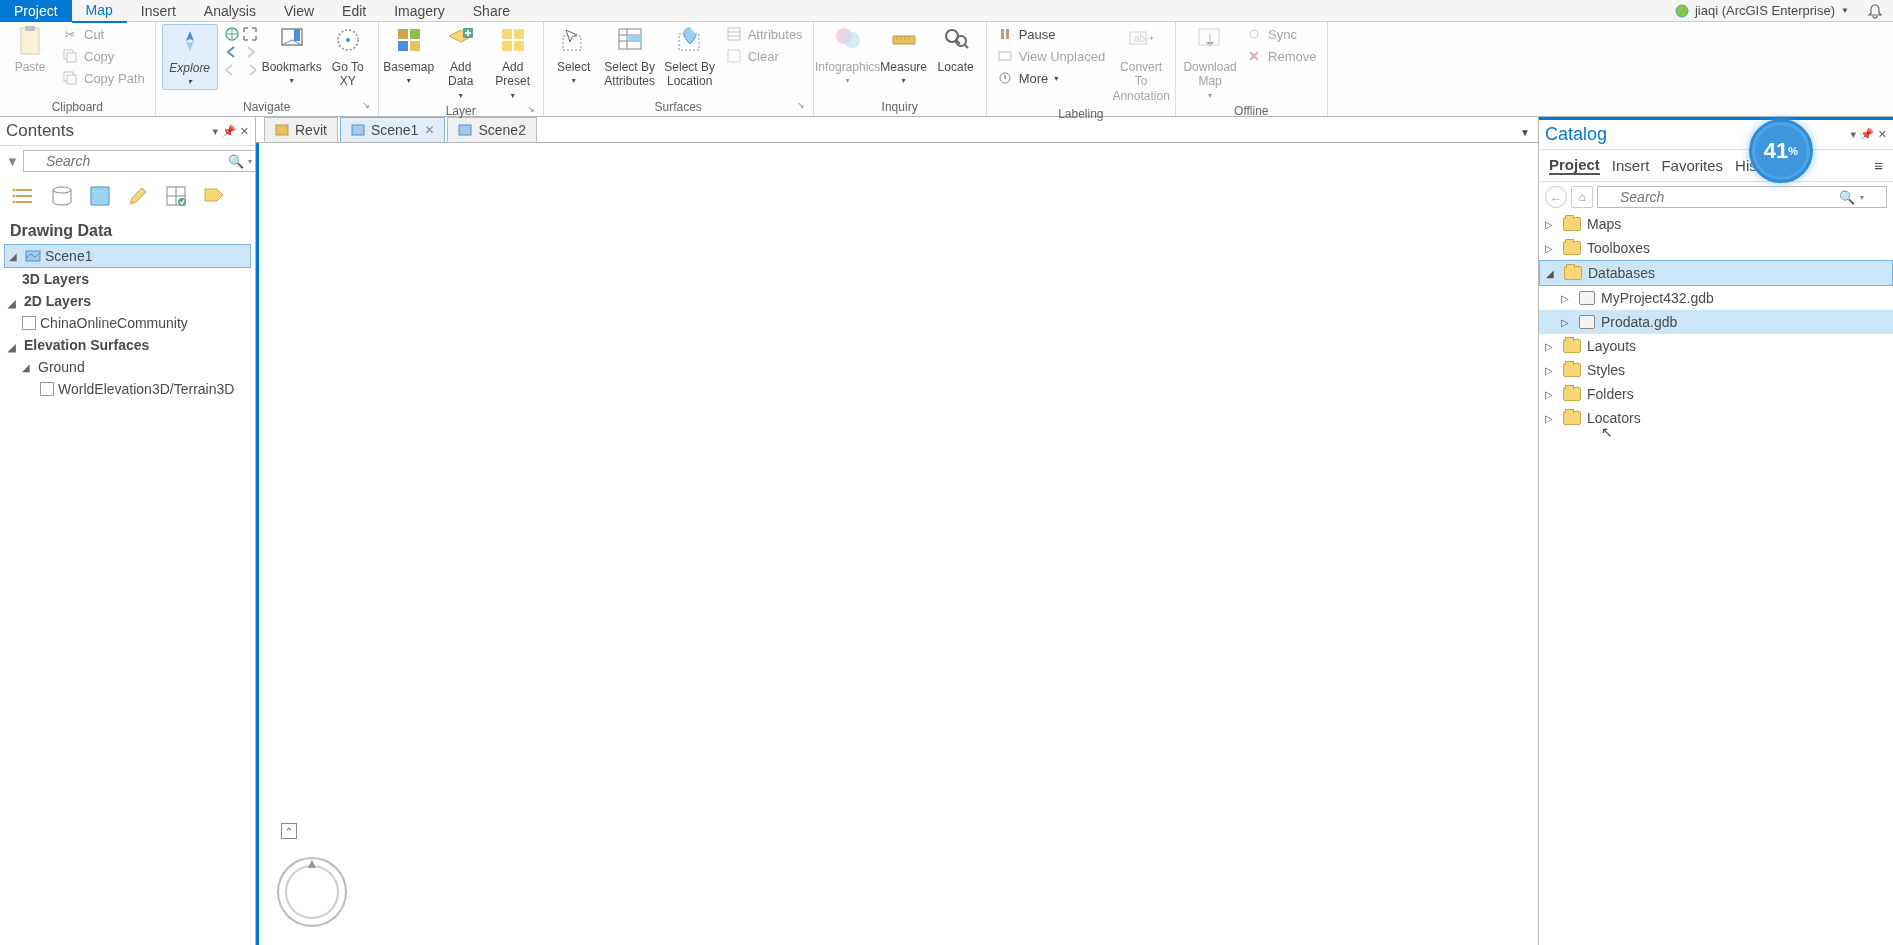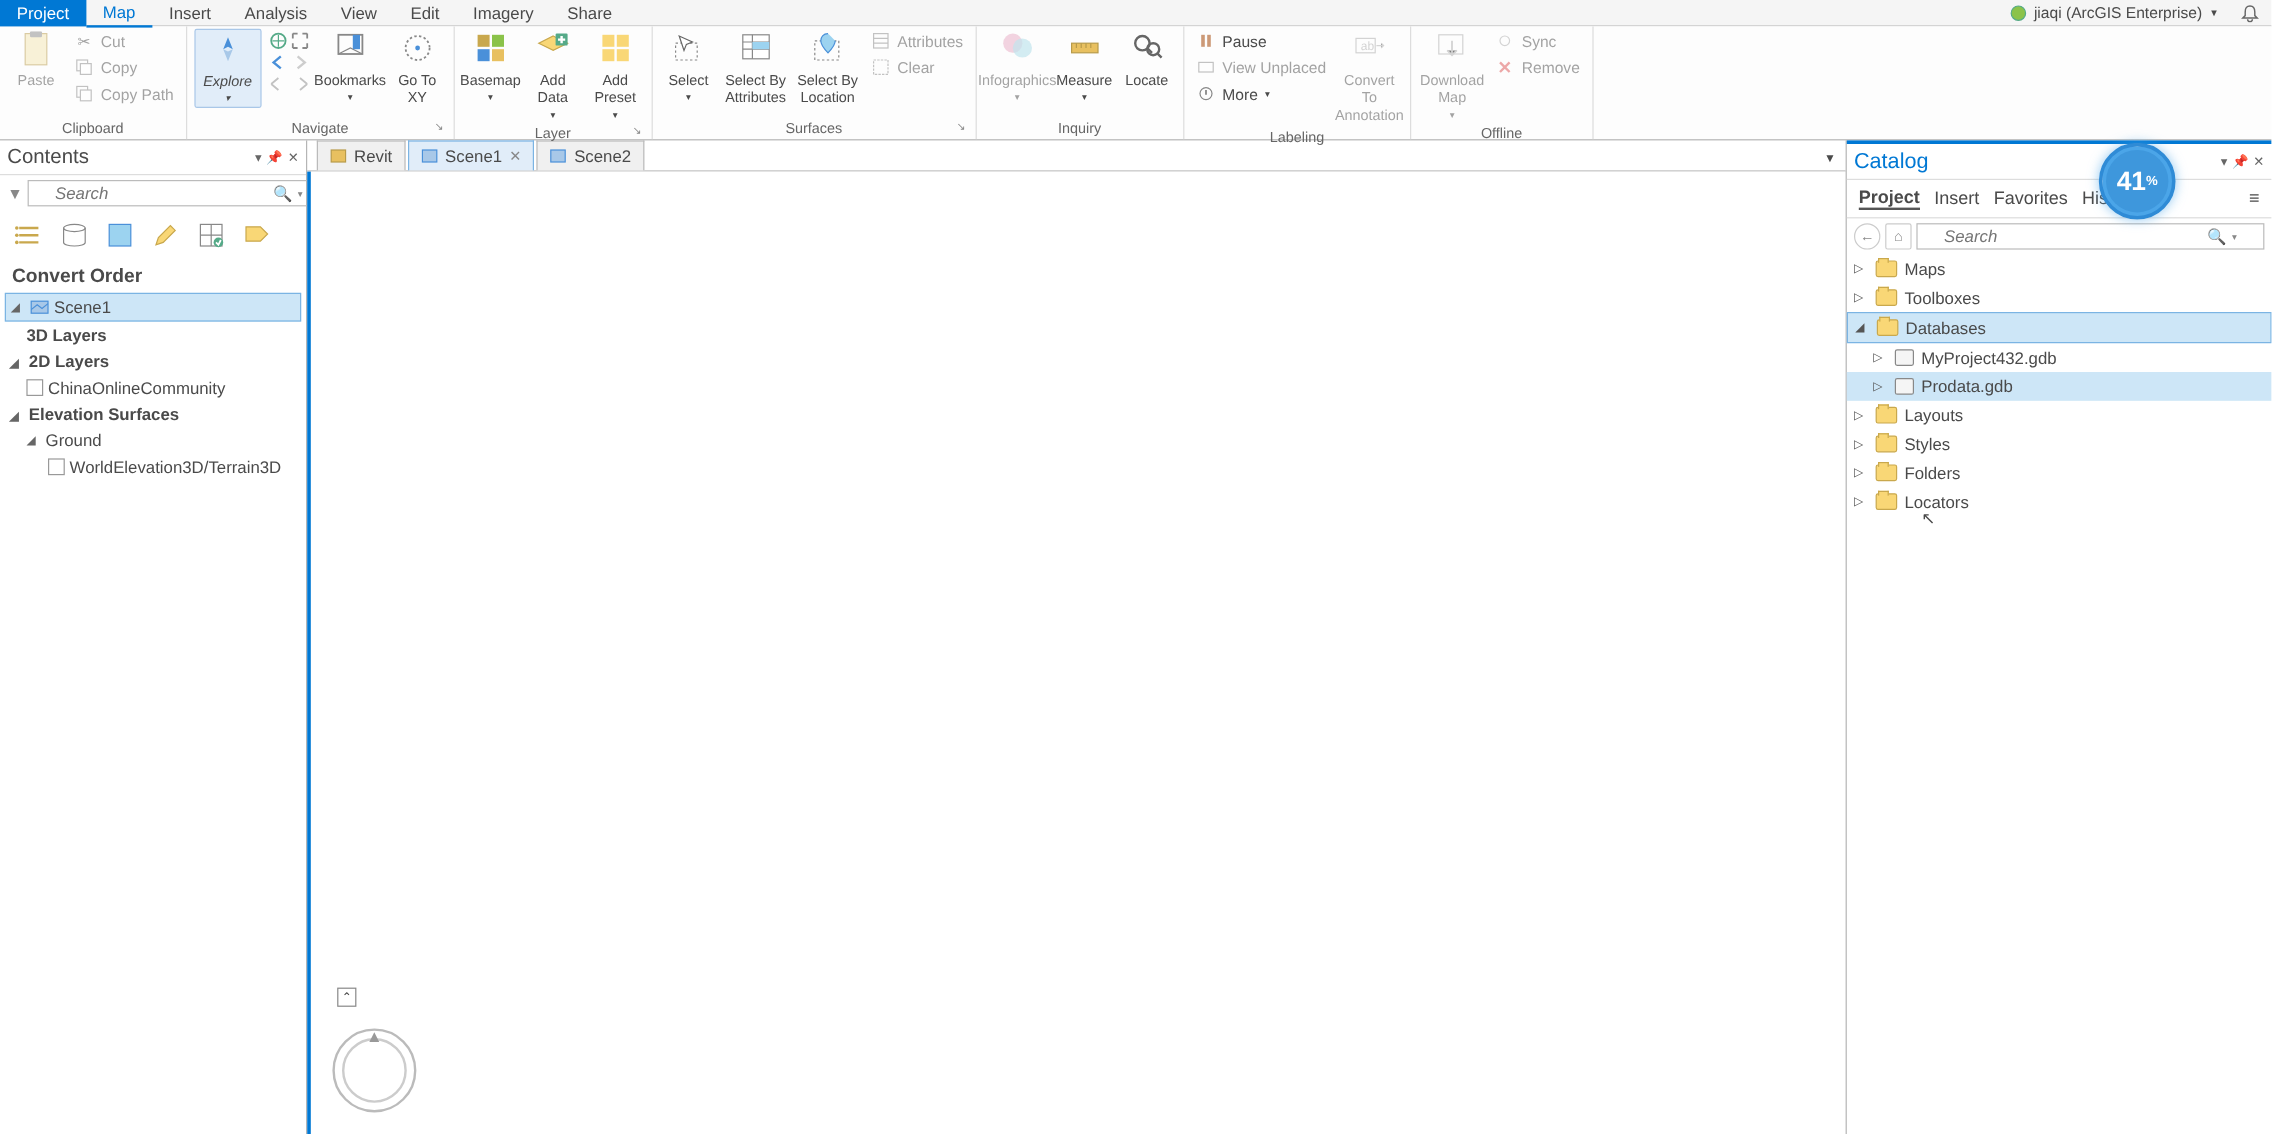--- a/index.html
+++ b/index.html
@@ -485,21 +485,21 @@
             <circle cx="18" cy="18" r="4" fill="#5a8"></circle>
             <path d="M16 18 L18 20 L20 16" stroke="#fff" stroke-width="1.5" fill="none"></path>
           </svg>
         </div>
       <div class="ticon">
           <svg width="24" height="24">
             <path d="M3 5 L15 5 L21 11 L15 17 L3 17 Z" fill="#f9d776" stroke="#c9a84d"></path>
           </svg>
         </div>
     </div>
-    <div class="section-title">Convert Order</div>
+    <div class="section-title">Drawing Data</div>
     <div class="tree">
       <div class="tree-row sel">
         <span class="exp">◢</span>
         <svg width="16" height="16">
             <rect x="1" y="3" width="14" height="10" fill="#a8c8e8" stroke="#4a90d9"></rect>
             <path d="M1 10 L6 6 L10 9 L15 5" stroke="#4a90d9" fill="none"></path>
           </svg>
         <span>Scene1</span>
       </div>
       <div class="tree-row indent-1 group-label">

